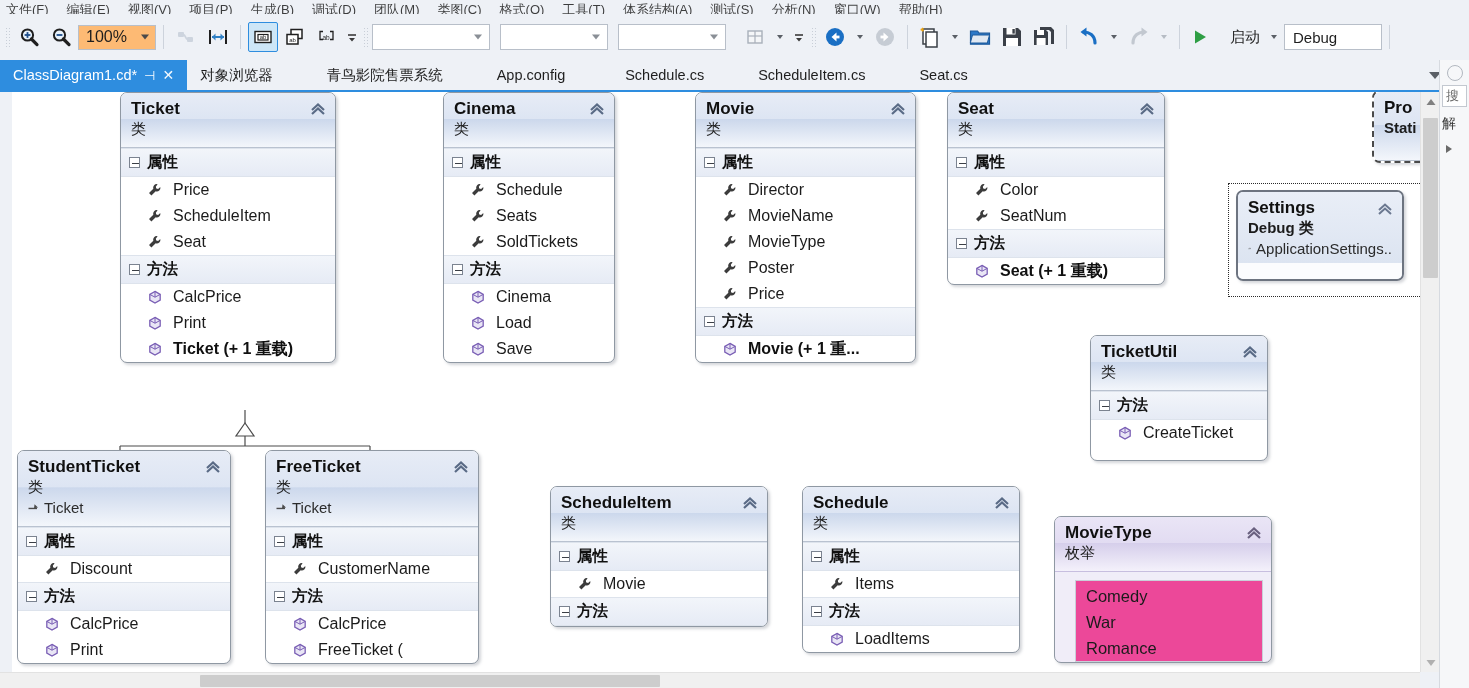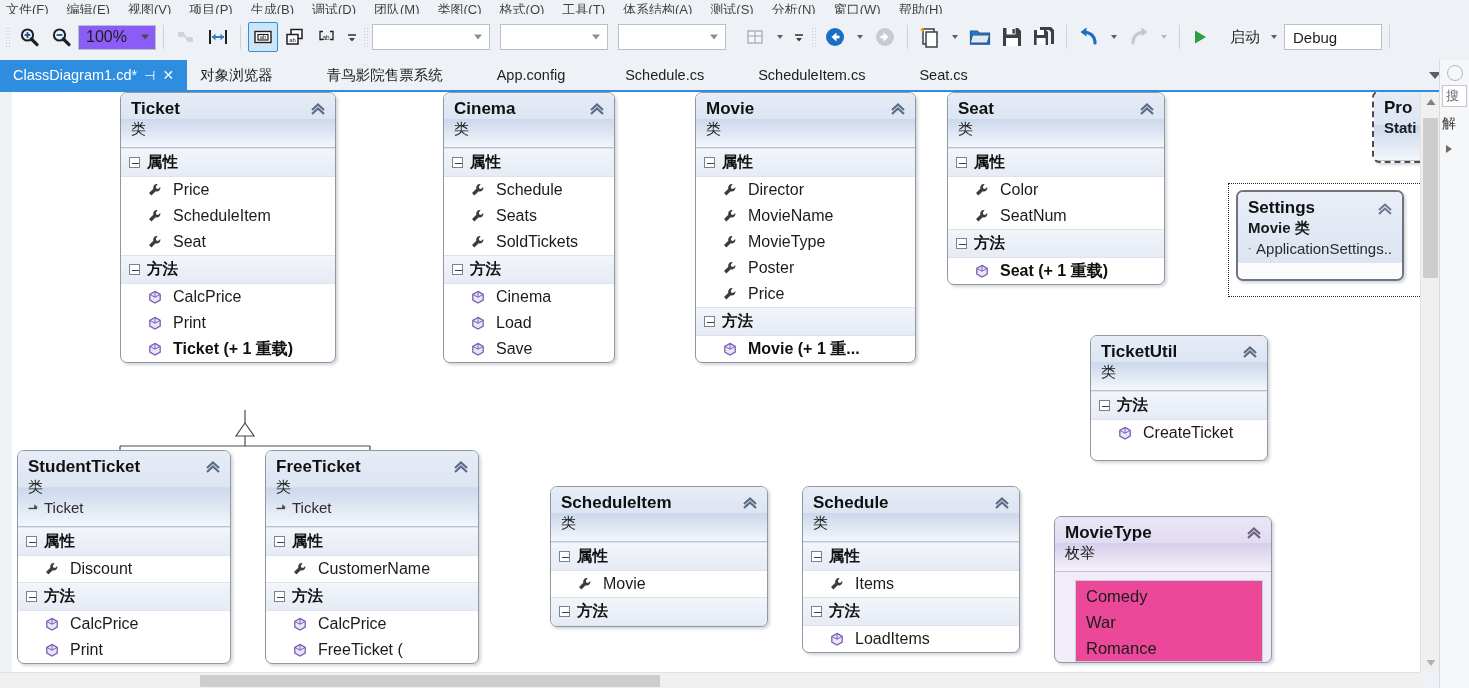--- a/index.html
+++ b/index.html
@@ -32,21 +32,21 @@
   .grip { width: 8px; height: 22px; opacity: .45;
     background-image: radial-gradient(#9aa4b2 42%, transparent 43%);
     background-size: 3px 3px; background-position: 1px 1px; flex: none; }
   .tbtn {
     width: 30px; height: 30px; display: flex; align-items: center; justify-content: center;
     border: 1px solid transparent; border-radius: 2px; flex: none; cursor: default;
   }
   .tbtn.active { background: #cde6f7; border-color: #2e8ddf; }
   .sep { width: 1px; height: 24px; background: #cdd3dc; margin: 0 5px; flex: none; }
   .zoombox {
-    width: 78px; height: 25px; background: #8b5cf6; border: 1px solid #b8bfc9;
+    width: 78px; height: 25px; background: #fdba74; border: 1px solid #b8bfc9;
     display: flex; align-items: center; padding-left: 7px; font-size: 16px;
     color: #1e1e1e; flex: none; position: relative;
   }
   .zoomarrow {
     position: absolute; right: 6px; top: 50%; transform: translateY(-50%);
     width: 0; height: 0; border-left: 4px solid transparent; border-right: 4px solid transparent;
     border-top: 5px solid #4a4a4a;
   }
   .combo {
     height: 26px; background: #fff; border: 1px solid #b8bfc9;
@@ -676,21 +676,21 @@
       <div class="hdr" style="padding-bottom:22px">
         <div class="title">Pro</div>
         <div class="sub" style="font-weight:bold">Stati</div>
       </div>
     </div>
 
     <div class="sel-outline" style="left:1216px; top:91px; width:208px; height:114px;"></div>
     <div class="shape" style="left:1224px; top:98px; width:168px; border:2px solid #6d7480; background:linear-gradient(to bottom,#e9eef7,#dae2ef);">
       <div class="hdr" style="background:linear-gradient(to bottom,#e9eef7 0%,#dce4f1 100%); border-bottom:none; padding-bottom:4px;">
         <div class="title">Settings</div>
-        <div class="sub" style="font-weight:bold">Movie 类</div>
+        <div class="sub" style="font-weight:bold">Debug 类</div>
         <div class="base">
           <svg width="11" height="11" viewBox="0 0 11 11">
             <line x1="0.5" y1="6.5" x2="9" y2="6.5" stroke="#4a4a4a" stroke-width="1.3"></line>
             <path d="M6.5 2.2 L10 5.6 L6 6.2 Z" fill="#4a4a4a"></path>
           </svg>
           <span>ApplicationSettings..</span>
         </div>
         <svg class="chev" style="top:8px" viewBox="0 0 18 18">
           <path d="M3 10 L9 4.5 L15 10" fill="none" stroke="#6b7890" stroke-width="2"></path>
           <path d="M3 14 L9 8.5 L15 14" fill="none" stroke="#6b7890" stroke-width="2"></path>

